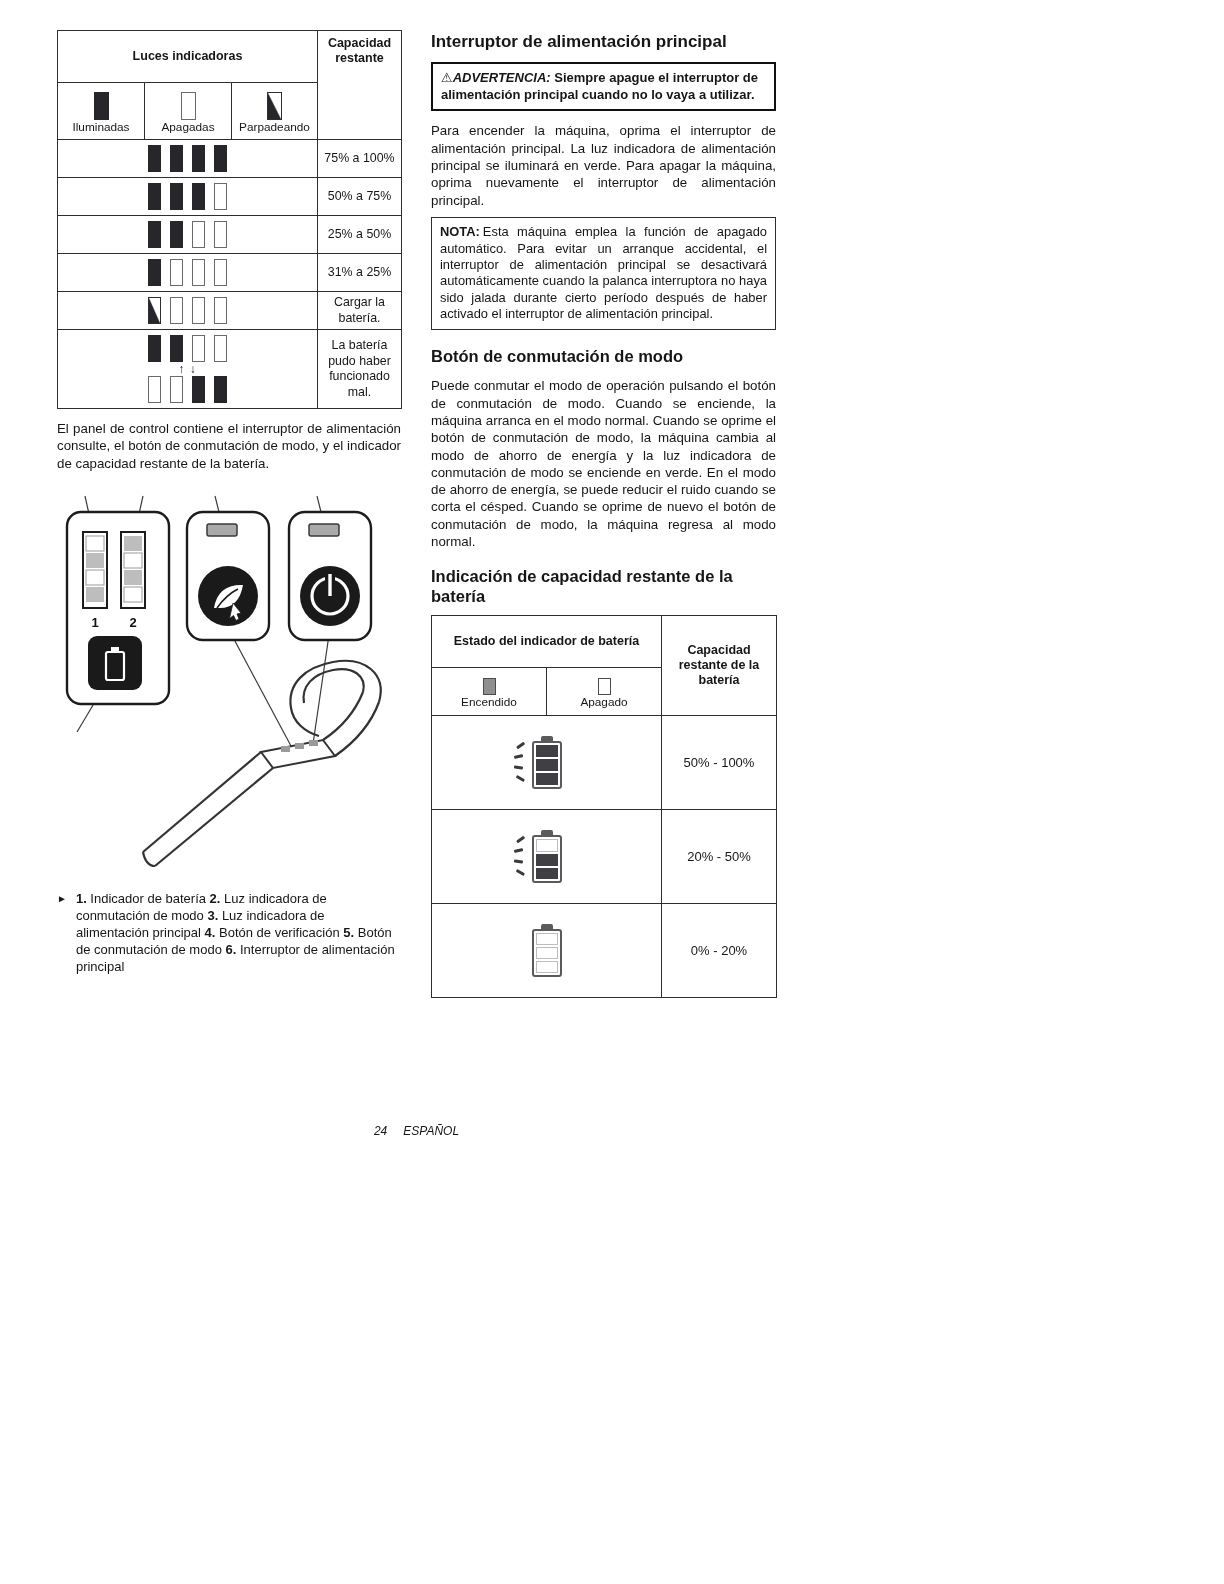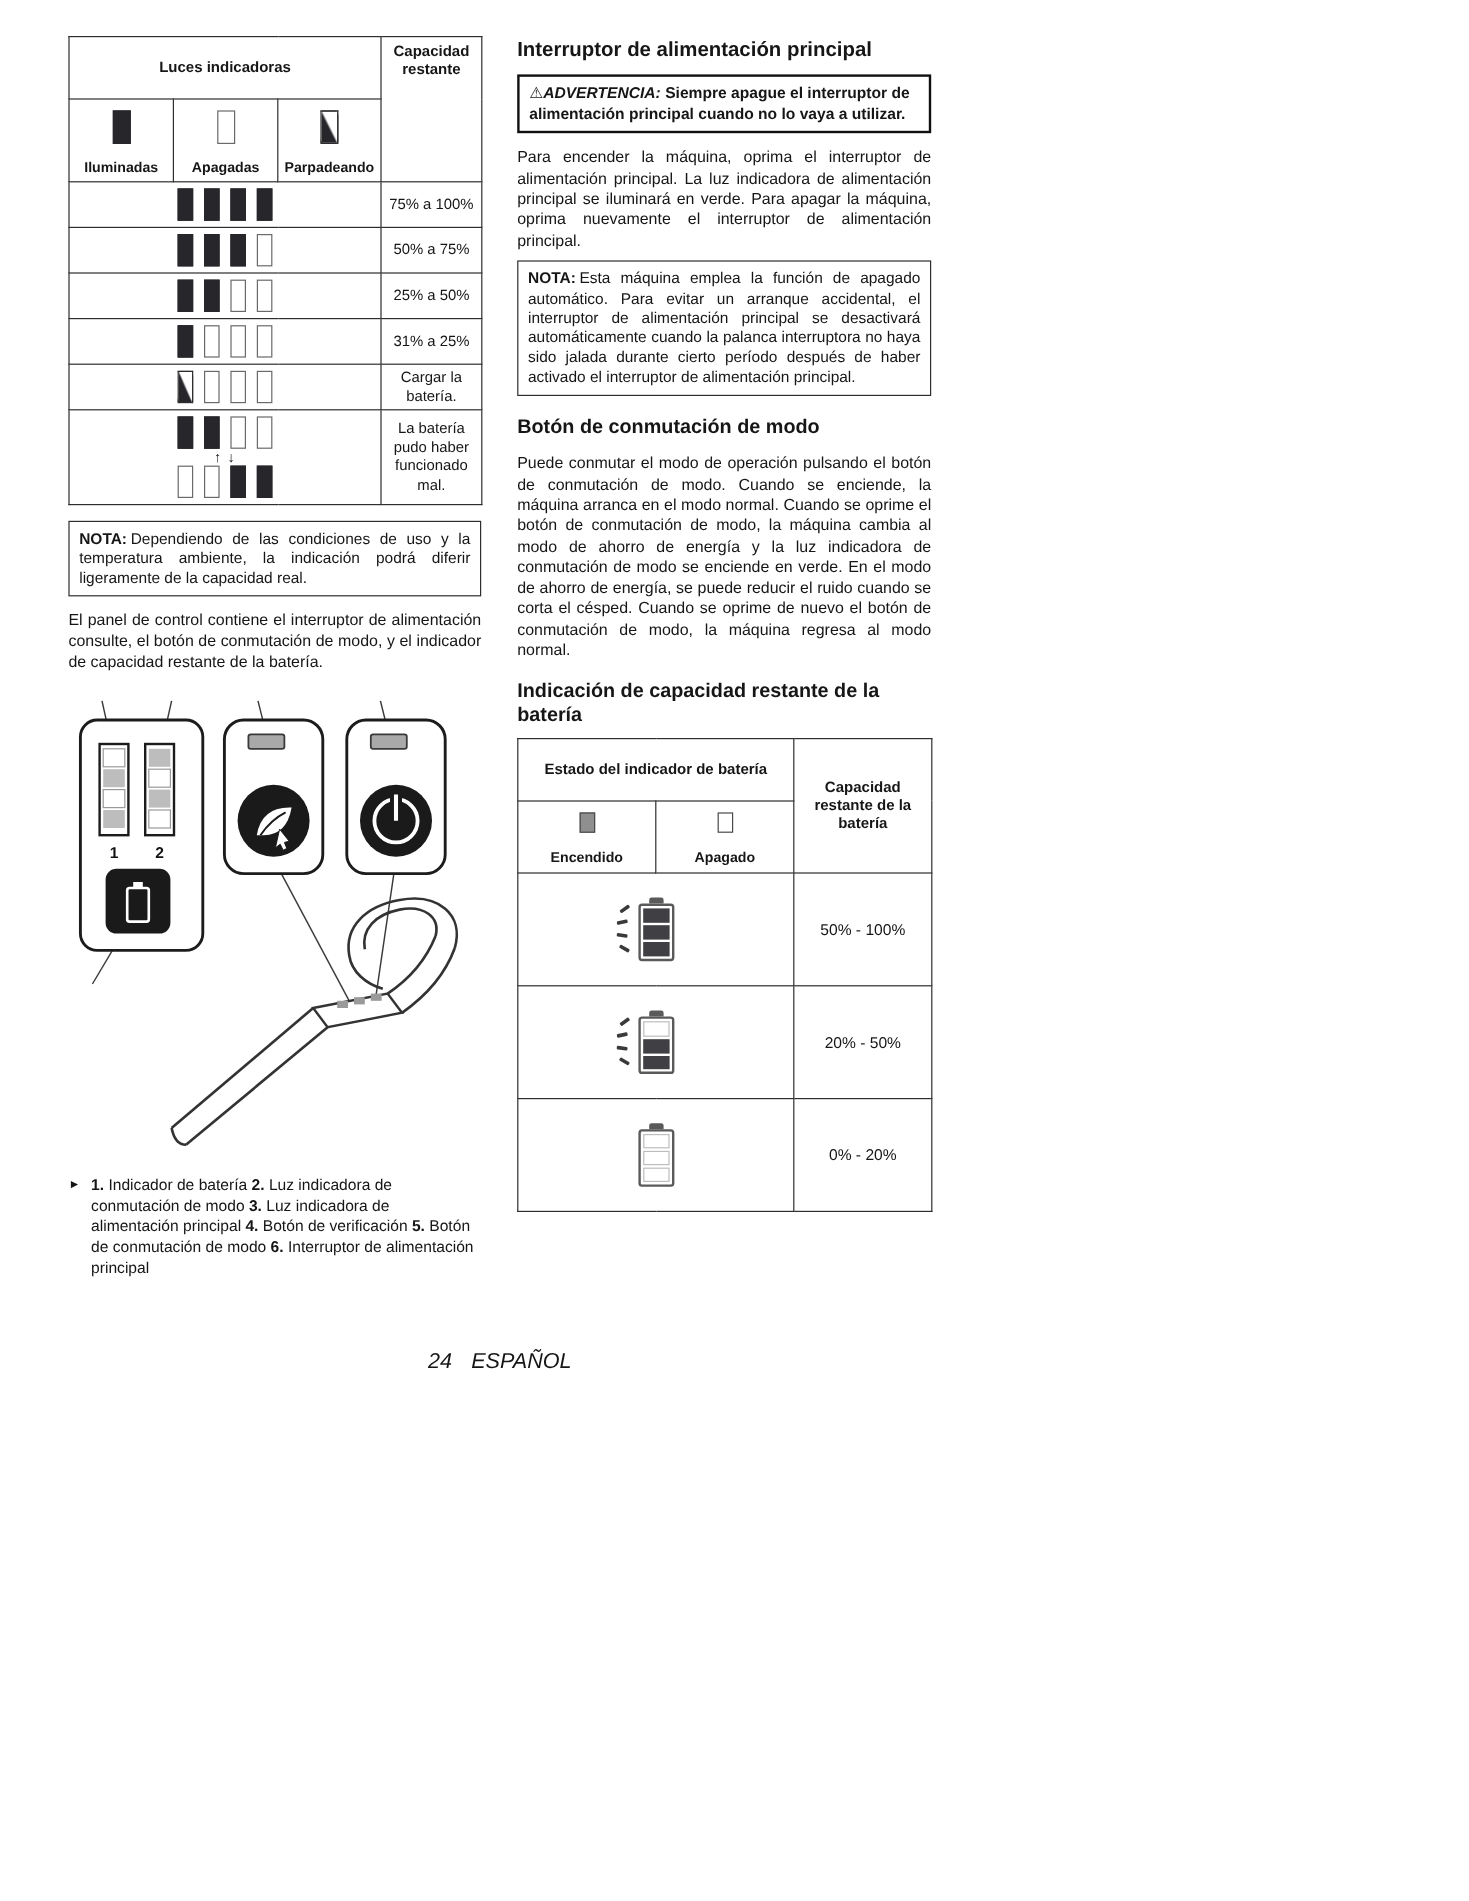--- a/index.html
+++ b/index.html
@@ -13,21 +13,21 @@
   .col-left  { width:344px; flex:0 0 344px; }
   .col-right { width:345px; flex:0 0 345px; }
 
   
   table { border-collapse:collapse; width:100%; table-layout:fixed; }
   td { border:1px solid #2e2e2e; text-align:center; vertical-align:middle; }
   .th { font-weight:bold; font-size:12.5px; padding:18px 3px; line-height:1.2; }
   .capw  { vertical-align:top; padding-top:5px; }
 
   .legend-cell { padding:9px 2px 5px; }
-  .legend-label { font-weight:bold; font-size:11.8px; margin-top:12px; }
+  .legend-label { font-weight:normal; font-size:11.8px; margin-top:0; }
 
   .bar { display:inline-block; width:13px; height:27px; vertical-align:middle; }
   .bar.lg { width:15px; height:28px; }
   .bar.on    { background:#26262b; border:1px solid #26262b; }
   .bar.off   { background:#ffffff; border:1px solid #6a6a6a; }
   .bar.blink { border:1px solid #2e2e2e; background:linear-gradient(to top right,#26262b 47%,#ffffff 53%); }
   .bar-line { display:flex; justify-content:center; gap:9px; }
   .bars-cell { padding:5px 2px; }
   .cap-cell { font-size:12.4px; padding:3px 5px; line-height:1.25; }
   .arrows { font-size:12px; line-height:1; margin:1px 0; letter-spacing:1px; }
@@ -67,21 +67,21 @@
   .batt-body { width:30px; height:48px; border:2.5px solid #5a5a5a; border-radius:3px; padding:2px; display:flex; flex-direction:column; gap:2px; background:#fff; }
   .seg { flex:1; }
   .seg.on  { background:#3f3f44; }
   .seg.off { background:#ffffff; border:1px solid #bdbdbd; }
   .ray { position:absolute; width:9px; height:2.5px; background:#3a3a3a; border-radius:1px; }
   .ray:nth-child(1){ top:8px;  left:-16px; transform:rotate(-35deg); }
   .ray:nth-child(2){ top:19px; left:-18px; transform:rotate(-12deg); }
   .ray:nth-child(3){ top:30px; left:-18px; transform:rotate(8deg); }
   .ray:nth-child(4){ top:41px; left:-16px; transform:rotate(30deg); }
 
-  .footer { position:absolute; left:57px; top:1124px; width:719px; text-align:center; font-size:18px; font-style:italic; }
+  .footer { position:absolute; left:57px; top:1124px; width:719px; text-align:center; font-size:12px; font-style:italic; }
   .footer .pg { margin-right:16px; }
 </style>
 </head>
 <body>
 
 <div class="cols">
 
   <div class="col-left">
 
     <table class="ind-table">
@@ -170,23 +170,20 @@
                 <span class="bar off"></span>
                 <span class="bar on"></span>
                 <span class="bar on"></span>
               </div>
             </td>
             <td class="cap-cell">La batería pudo haber funcionado mal.</td>
           </tr>
         </tbody>
     </table>
 
-    <div class="nota-box mt">
-      <b>NOTA:</b><span>Dependiendo de las condiciones de uso y la temperatura ambiente, la indicación podrá diferir ligeramente de la capacidad real.</span>
-    </div>
 
 
     <p class="body">El panel de control contiene el interruptor de alimentación consulte, el botón de conmutación de modo, y el indicador de capacidad restante de la batería.</p>
 
     <div class="figure">
       <svg width="344" height="398" viewBox="0 0 344 398">
 
         <g stroke="#3a3a3a" stroke-width="1.2" fill="none">
           <path d="M36 48 L28 12"></path>
             <path d="M78 48 L86 12"></path>

